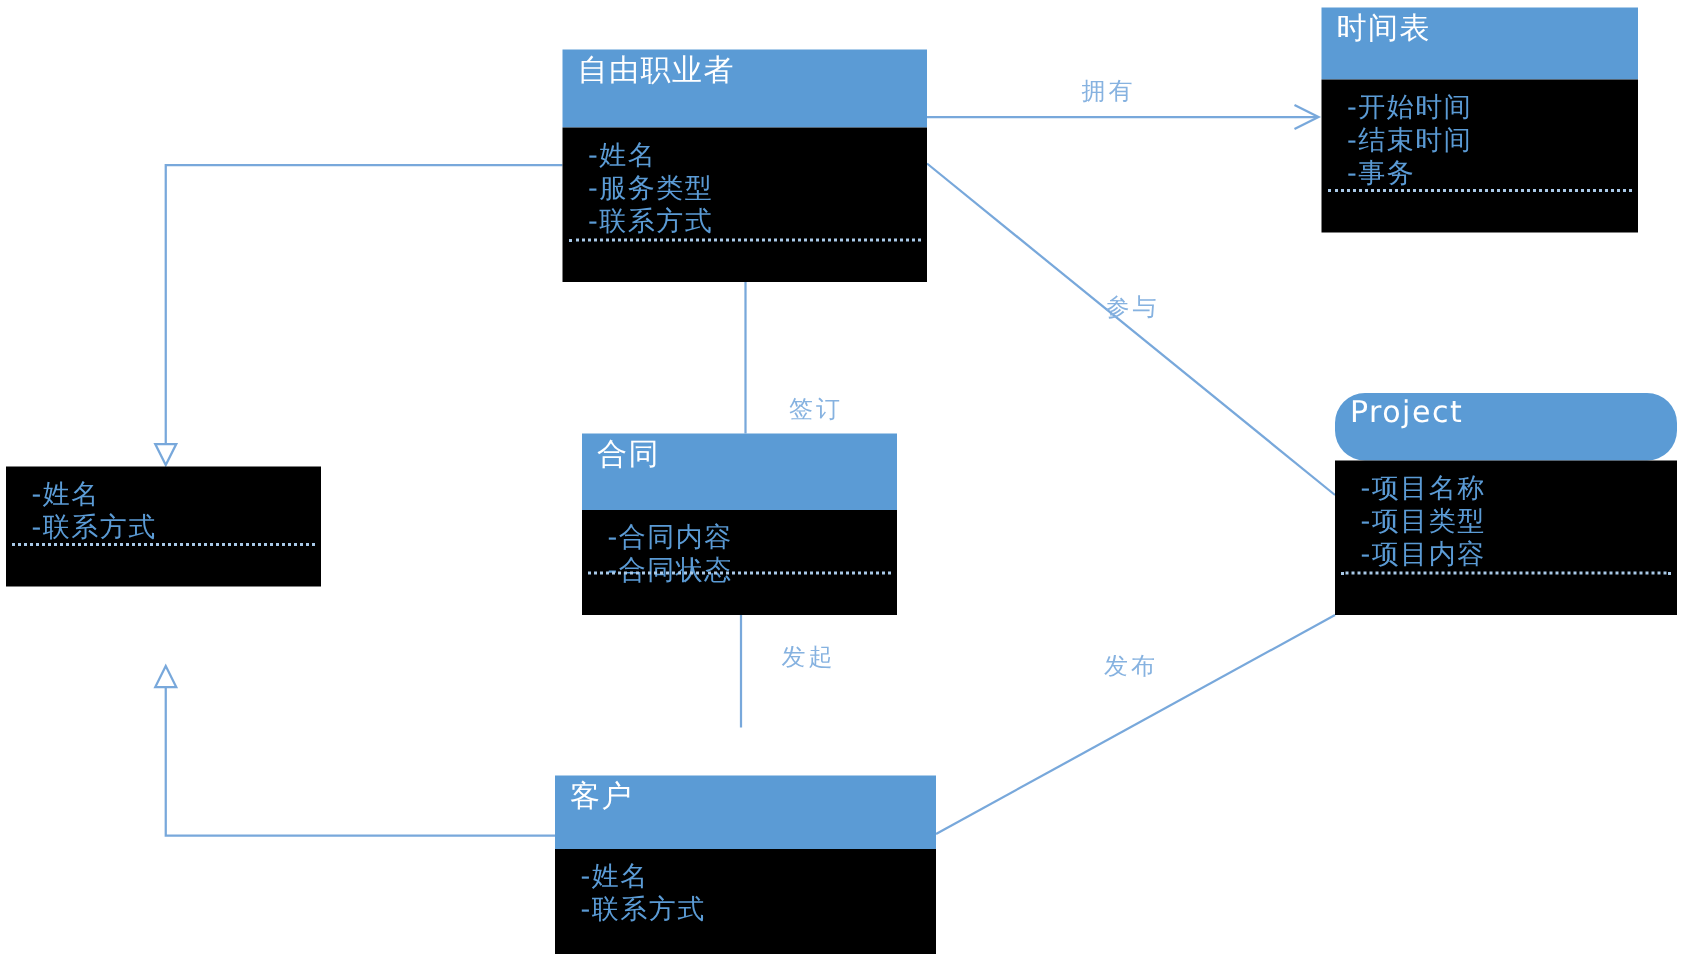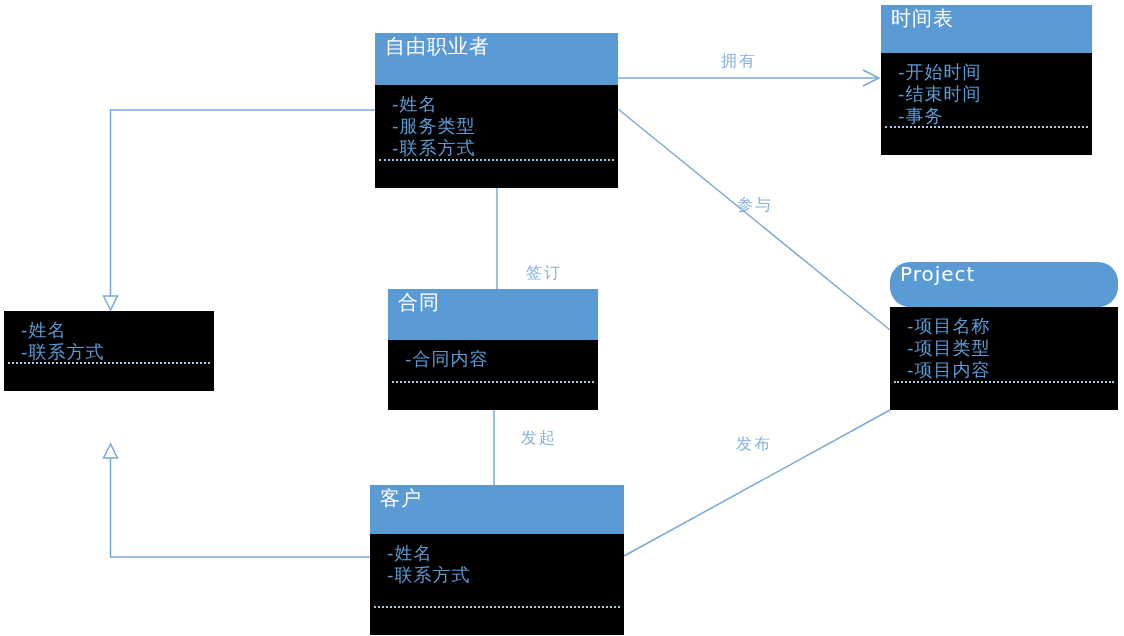--- a/index.html
+++ b/index.html
@@ -123,34 +123,35 @@
       <div class="separator"></div>
     </div>
   </div>
 
   <div class="entity" style="left:388px; top:289px; width:210px;">
     <div class="e-header" style="height:51px;">
       <span>合同</span>
     </div>
     <div class="e-body" style="height:70px;">
       <div class="attr">-合同内容</div>
+      <div class="attr">-合同状态</div>
       <div class="separator"></div>
     </div>
   </div>
 
   <div class="entity" style="left:4px; top:311px; width:210px;">
     <div class="e-body" style="height:80px;">
       <div class="attr">-姓名</div>
       <div class="attr">-联系方式</div>
       <div class="separator"></div>
     </div>
   </div>
 
   <div class="entity" style="left:370px; top:485px; width:254px;">
-    <div class="e-header" style="height:49px;">
+    <div class="e-header" style="height:49px;margin-top:32px;">
       <span>客户</span>
     </div>
     <div class="e-body" style="height:101px;">
       <div class="attr">-姓名</div>
       <div class="attr">-联系方式</div>
       <div class="separator"></div>
     </div>
   </div>
 
   <div class="rel-label" style="left:721px; top:51px;">拥有</div>

